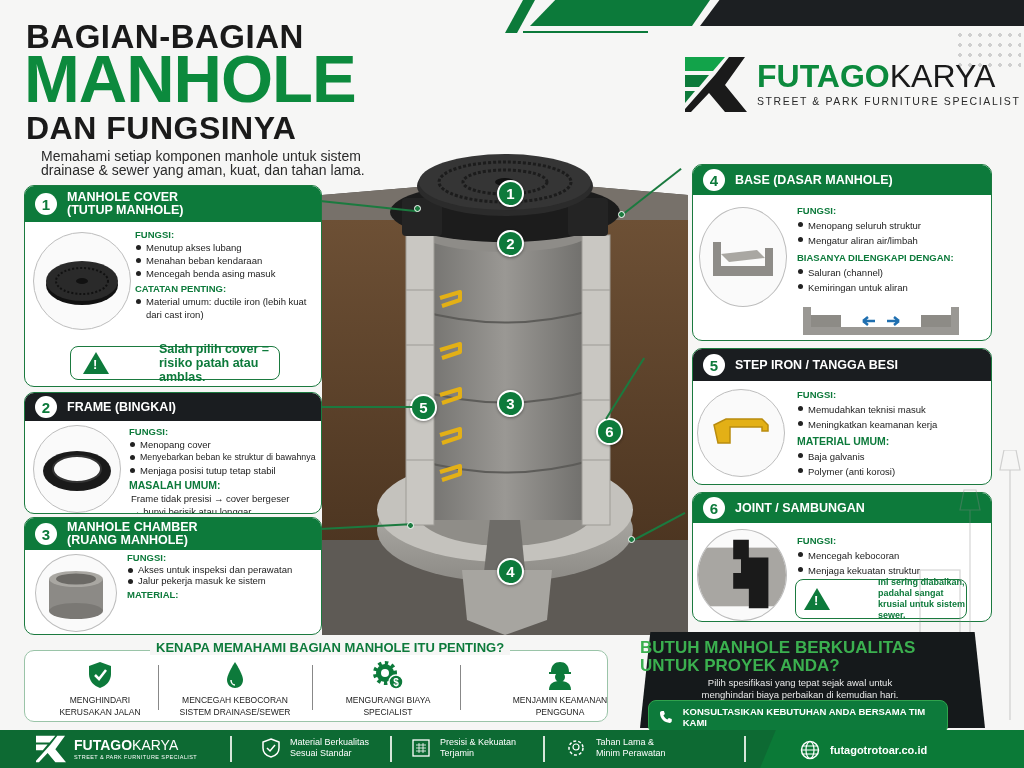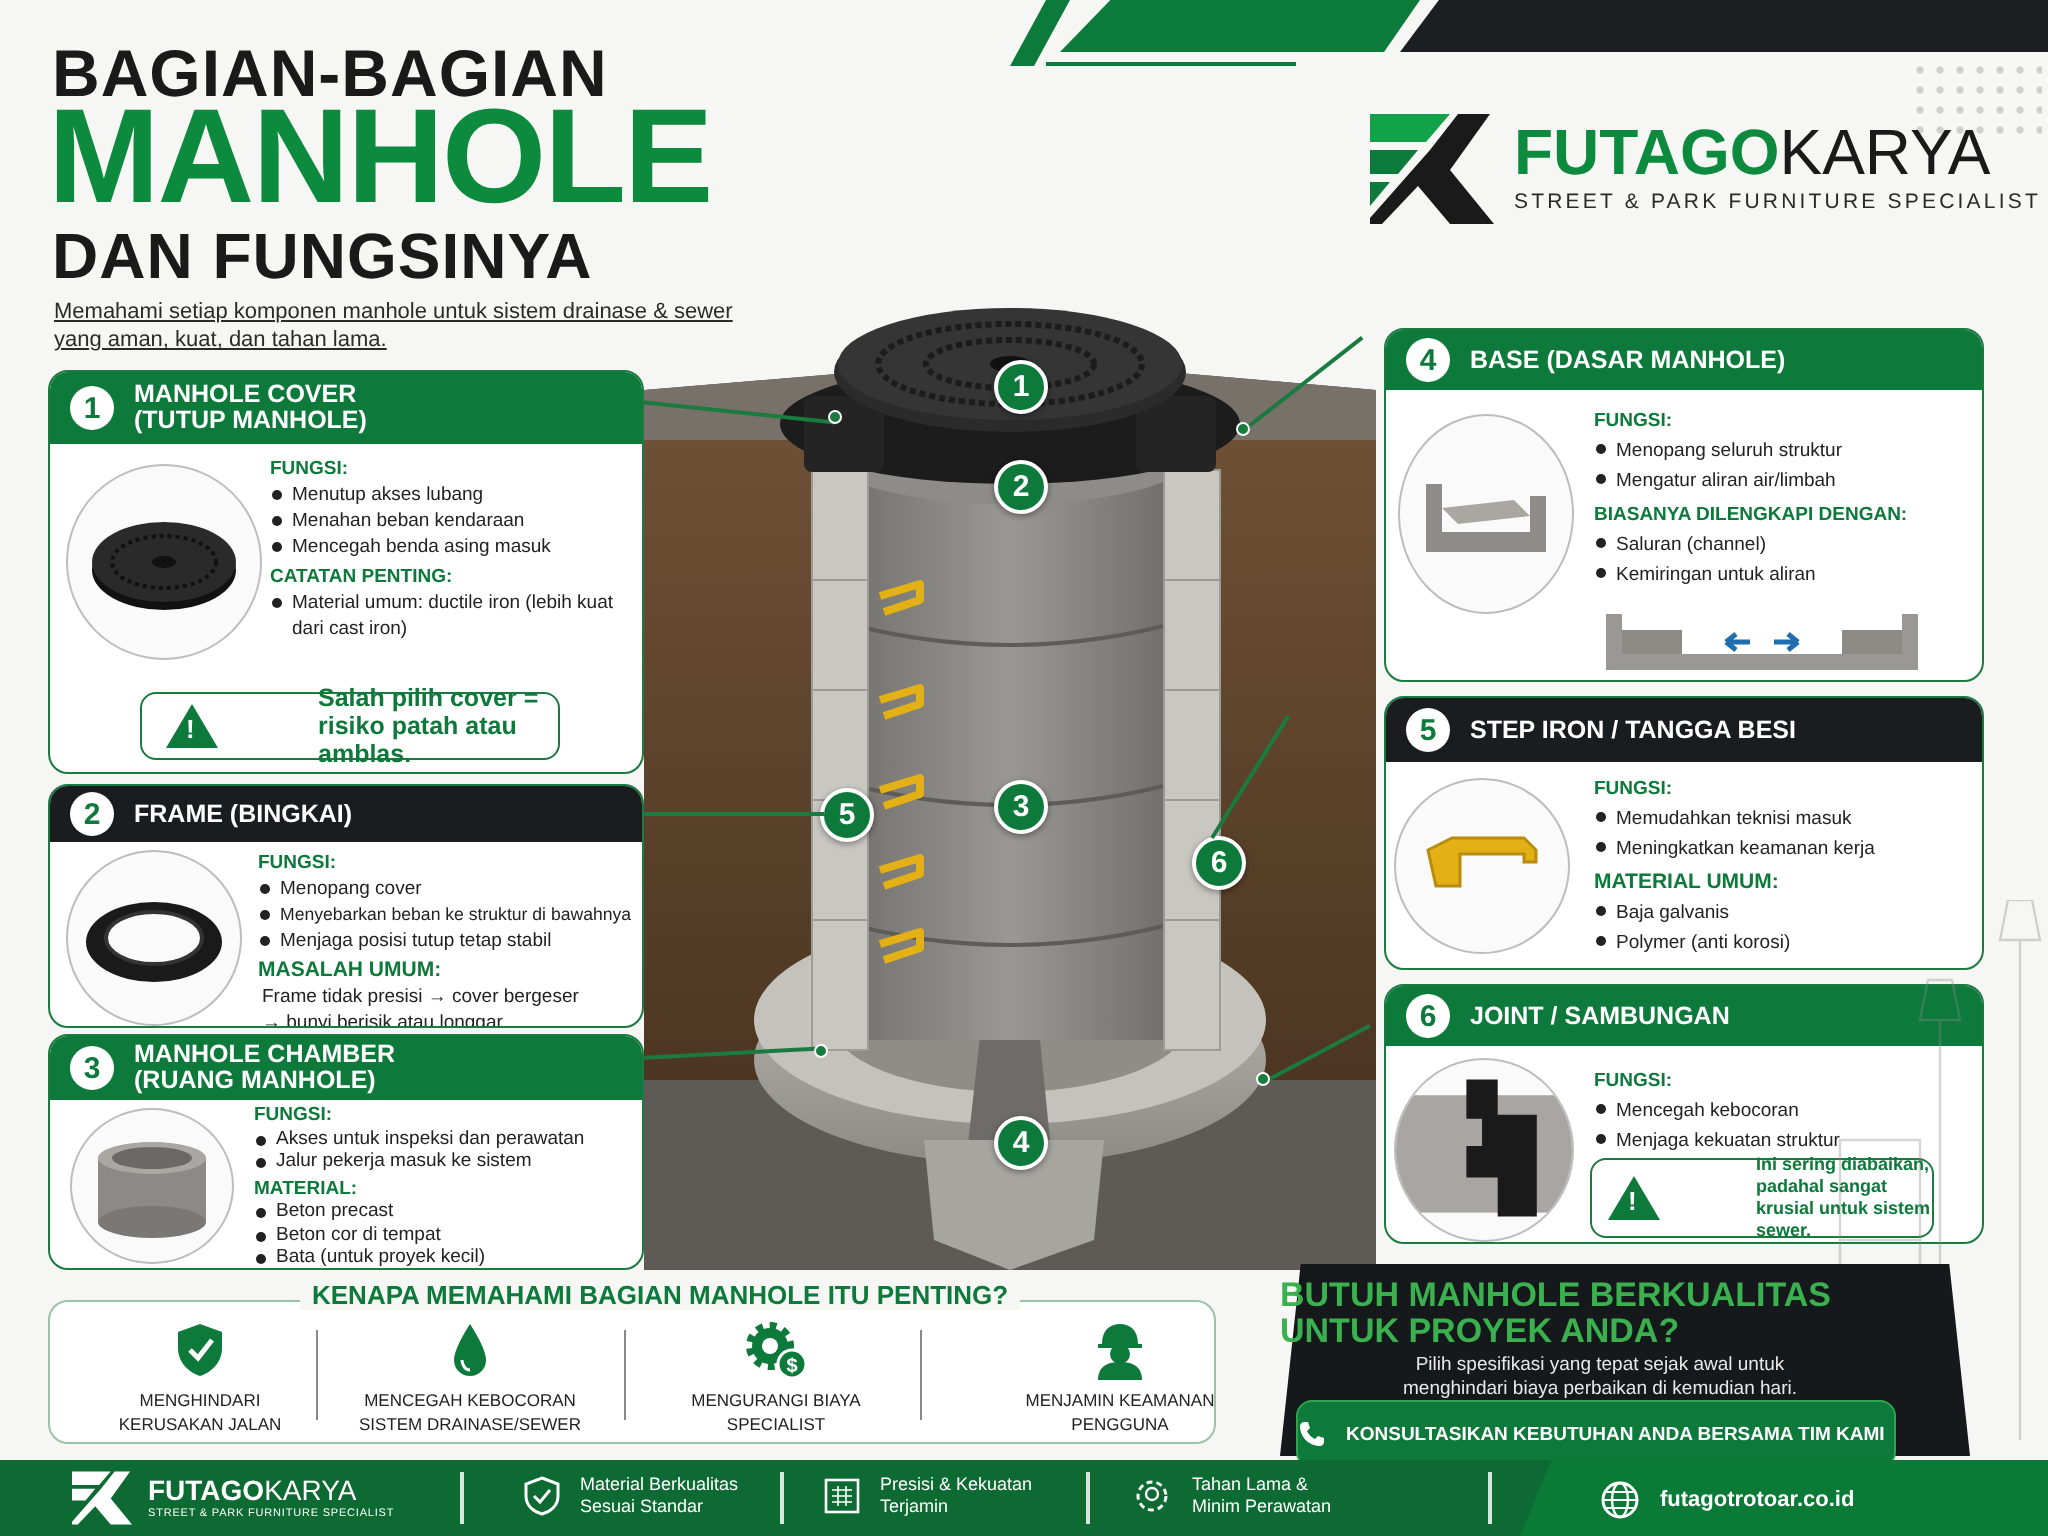--- a/index.html
+++ b/index.html
@@ -17,21 +17,21 @@
     .top-green2 { left: 505px; top: 0; width: 30px; height: 33px; background: #0c7a3a; clip-path: polygon(60% 0,100% 0,40% 100%,0 100%); }
     .top-line { left: 523px; top: 31px; width: 125px; height: 2px; background: #0c7a3a; }
     .dots { left: 955px; top: 30px; width: 66px; height: 40px;
       background-image: radial-gradient(circle, #cfcfcf 1.6px, transparent 2px);
       background-size: 10px 10px; }
 
     
     .t1 { left: 26px; top: 18px; font-size: 33px; font-weight: 900; letter-spacing: 0.5px; color: #1a1a1a; }
     .t2 { left: 24px; top: 45px; font-size: 67px; font-weight: 900; color: #0c8a3d; letter-spacing: -1px; line-height: 1; }
     .t3 { left: 26px; top: 110px; font-size: 32px; font-weight: 900; color: #1a1a1a; letter-spacing: 0.5px; }
-    .subtitle { left: 27px; top: 149px; font-size: 11px; color: #2a2a2a; line-height: 14px; width: 360px; text-decoration: underline; }
+    .subtitle { left: 41px; top: 149px; font-size: 14px; color: #2a2a2a; line-height: 14px; width: 360px; }
 
     
     .logo-mark { left: 685px; top: 57px; width: 62px; height: 55px; }
     .logo-text { left: 757px; top: 58px; font-size: 32px; font-weight: 900; letter-spacing: 0px; }
     .logo-text .g { color: #0c8a3d; }
     .logo-text .k { color: #1a1a1a; font-weight: 400; }
     .logo-tag { left: 757px; top: 95px; font-size: 10.5px; letter-spacing: 1.6px; color: #2a2a2a; }
 
     
     .illus { left: 322px; top: 150px; width: 366px; height: 485px; overflow: hidden; }
@@ -65,21 +65,21 @@
     .why { left: 24px; top: 650px; width: 584px; height: 72px; border: 1.5px solid #9ac4a8; border-radius: 10px; background: #fff; }
     .why-title { left: 150px; top: 640px; background: #f6f6f5; padding: 0 6px; color: #0d7a3b; font-weight: 800; font-size: 13px; }
     .why-item { position: absolute; top: 660px; width: 140px; text-align: center; font-size: 8.5px; color: #222; line-height: 12px; }
     .why-item .ic { height: 30px; display: flex; justify-content: center; align-items: center; margin-bottom: 4px; }
     .why-sep { position: absolute; top: 665px; width: 1px; height: 45px; background: #888; }
 
     
     .cta { left: 640px; top: 632px; width: 345px; height: 96px; background: #15191b; clip-path: polygon(3% 0,97% 0,100% 100%,0 100%); border-radius: 10px 10px 0 0; }
     .cta-t { left: 640px; width: 320px; text-align: left; color: #3bb04f; font-weight: 900; font-size: 17px; line-height: 18px; }
     .cta-s { left: 640px; top: 677px; width: 320px; text-align: center; color: #e8e8e8; font-size: 9.5px; line-height: 12px; }
-    .cta-btn { left: 648px; top: 700px; width: 300px; height: 34px; background: #0d7a3b; border-radius: 8px; border: 1.5px solid #2fa34d; display: flex; align-items: center; color: #fff; font-weight: 800; font-size: 9.5px; }
+    .cta-btn { left: 648px; top: 700px; width: 300px; height: 34px; background: #0d7a3b; border-radius: 8px; border: 1.5px solid #2fa34d; display: flex; align-items: center; color: #fff; font-weight: 800; font-size: 9.5px; padding-left: 10px; }
     .cta-btn .ph { margin-right: 10px; }
 
     
     .footer { left: 0; top: 730px; width: 1024px; height: 38px; background: #0d6a33; }
     .footer-right { left: 760px; top: 730px; width: 264px; height: 38px; background: #0b7a37; clip-path: polygon(6% 0,100% 0,100% 100%,0 100%); }
     .f-logo-text { left: 74px; top: 737px; color: #fff; font-weight: 900; font-size: 14px; }
     .f-logo-text .k { font-weight: 400; }
     .f-logo-tag { left: 74px; top: 754px; color: #fff; font-size: 5.5px; letter-spacing: 0.4px; }
     .f-sep { position: absolute; top: 736px; width: 1.5px; height: 26px; background: #d6e6da; }
     .f-item { position: absolute; top: 737px; color: #fff; font-size: 9px; line-height: 11px; display: flex; align-items: center; }
@@ -277,25 +277,20 @@
           <ellipse cx="33" cy="14" rx="20" ry="5.5" fill="#6b6965"></ellipse>
         </svg>
     </div>
     <div class="info" style="left:102px;top:0px;width:192px;line-height:11.5px">
       <div class="h">FUNGSI:</div>
       <ul>
         <li>Akses untuk inspeksi dan perawatan</li>
         <li>Jalur pekerja masuk ke sistem</li>
       </ul>
       <div class="h">MATERIAL:</div>
-      <ul>
-        <li>Beton precast</li>
-        <li>Beton cor di tempat</li>
-        <li>Bata (untuk proyek kecil)</li>
-      </ul>
     </div>
   </div>
 </div>
 
 <div class="card" style="left:692px;top:164px;width:300px;height:177px">
   <div class="card-head green" style="height:30px">
     <div class="num">4</div>
     <div>BASE (DASAR MANHOLE)</div>
   </div>
   <div class="card-body">

